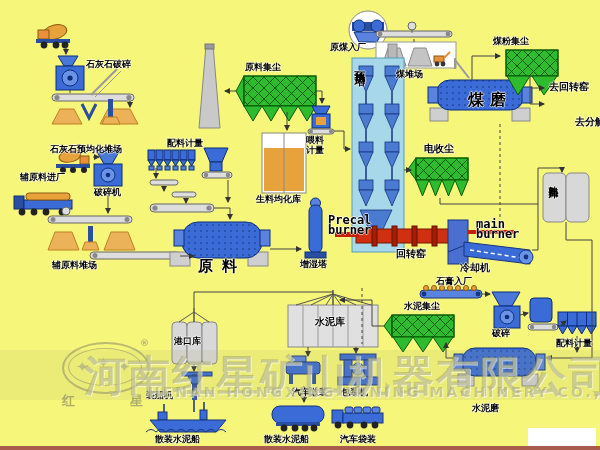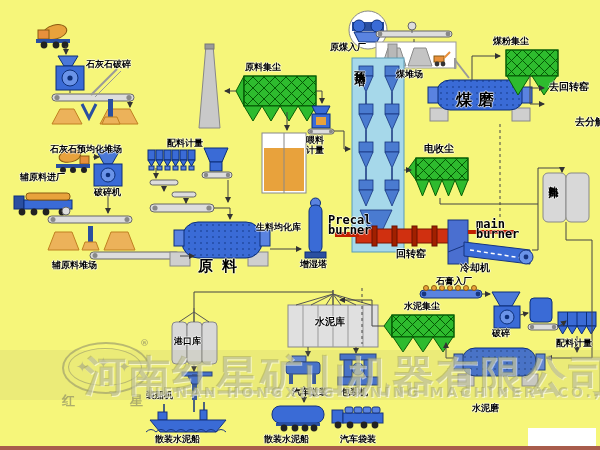--- a/index.html
+++ b/index.html
@@ -477,28 +477,28 @@
   </g>
 </svg>
 
 
 <div class="lbl" style="left:86px;top:59px;">石灰石破碎</div>
 <div class="lbl" style="left:50px;top:126px;margin-top:18px;">石灰石预均化堆场</div>
 <div class="lbl" style="left:245px;top:62px;">原料集尘</div>
 <div class="lbl" style="left:330px;top:42px;">原煤入厂</div>
 <div class="lbl" style="left:396px;top:69px;">煤堆场</div>
 <div class="lbl" style="left:493px;top:36px;">煤粉集尘</div>
-<div class="lbl big" style="left:456px;top:95px;text-align:right;">煤磨</div>
+<div class="lbl big" style="left:468px;top:95px;text-align:right;">煤磨</div>
 <div class="lbl b10" style="left:549px;top:82px;">去回转窑</div>
 <div class="lbl b10" style="left:551px;top:117px;margin-left:24px;">去分解炉</div>
 <div class="lbl" style="left:20px;top:172px;">辅原料进厂</div>
 <div class="lbl" style="left:94px;top:187px;">破碎机</div>
 <div class="lbl" style="left:167px;top:138px;">配料计量</div>
 <div class="lbl wrap2" style="left:306px;top:135px;">喂料计量</div>
-<div class="lbl" style="left:256px;top:194px;margin-top:28px;">生料均化库</div>
+<div class="lbl" style="left:256px;top:194px;">生料均化库</div>
 <div class="lbl vert" style="left:354px;top:62px;">预热塔</div>
 <div class="lbl" style="left:52px;top:260px;">辅原料堆场</div>
 <div class="lbl big2" style="left:198px;top:261px;">原料</div>
 <div class="lbl" style="left:300px;top:259px;">增湿塔</div>
 <div class="lbl mono" style="left:328px;top:215px;">Precal burner</div>
 <div class="lbl b10" style="left:424px;top:144px;">电收尘</div>
 <div class="lbl b10" style="left:396px;top:249px;">回转窑</div>
 <div class="lbl mono" style="left:476px;top:219px;width:70px;">main burner</div>
 <div class="lbl b10" style="left:460px;top:263px;">冷却机</div>
 <div class="lbl vert2" style="left:548px;top:178px;">熟料库</div>

